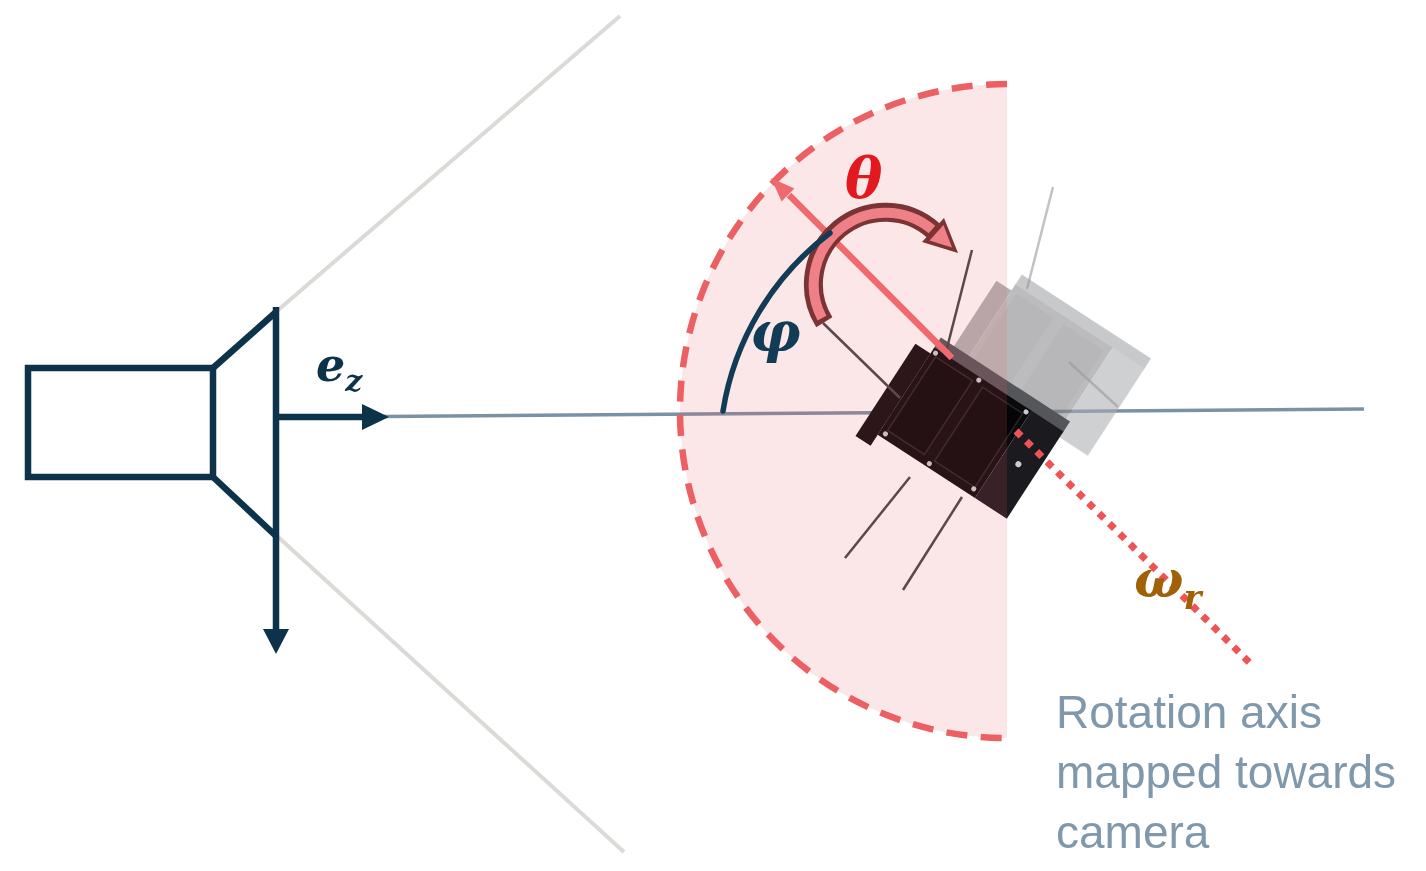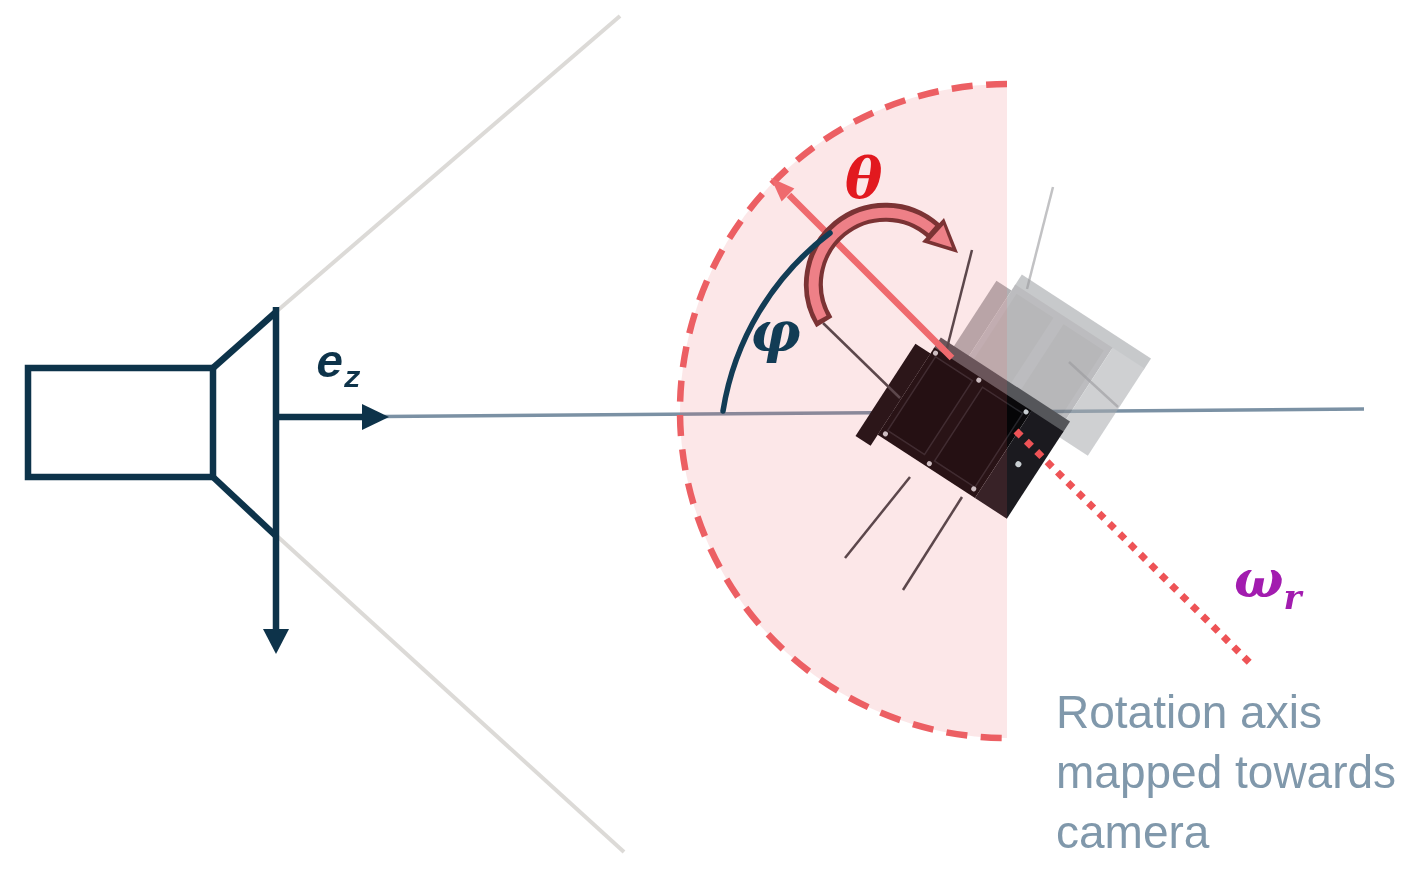--- a/index.html
+++ b/index.html
@@ -5,23 +5,23 @@
   html,body{margin:0;padding:0;background:#ffffff;}
   .stage{
     position:relative;width:1426px;height:871px;background:#ffffff;
     overflow:hidden;font-family:"Liberation Sans",sans-serif;
   }
   .stage svg{position:absolute;left:0;top:0;}
   .lbl{position:absolute;white-space:nowrap;line-height:1;}
   .math{font-family:"DejaVu Serif",serif;font-style:italic;font-weight:bold;}
   .lbl-theta{left:845px;top:150px;font-size:56px;color:#e2191f;}
   .lbl-phi{left:750px;top:303px;font-size:56px;color:#123c55;}
-  .lbl-omega{left:1234px;top:553px;font-size:52px;color:#a21caf;}
+  .lbl-omega{left:1134px;top:553px;font-size:52px;color:#a16207;}
   .lbl-omega .sub{font-size:34px;vertical-align:-12px;}
-  .lbl-ez{left:316px;top:342px;font-size:46px;color:#0d334a;font-family:Liberation Mono, monospace;}
+  .lbl-ez{left:316px;top:342px;font-size:46px;color:#0d334a;}
   .lbl-ez .sub{font-size:30px;vertical-align:-10px;}
   .caption{
     position:absolute;left:1056px;top:682px;width:400px;
     font-size:46px;line-height:60px;color:#8098ab;
   }
 </style>
 </head>
 <body>
 
 <div class="stage">

